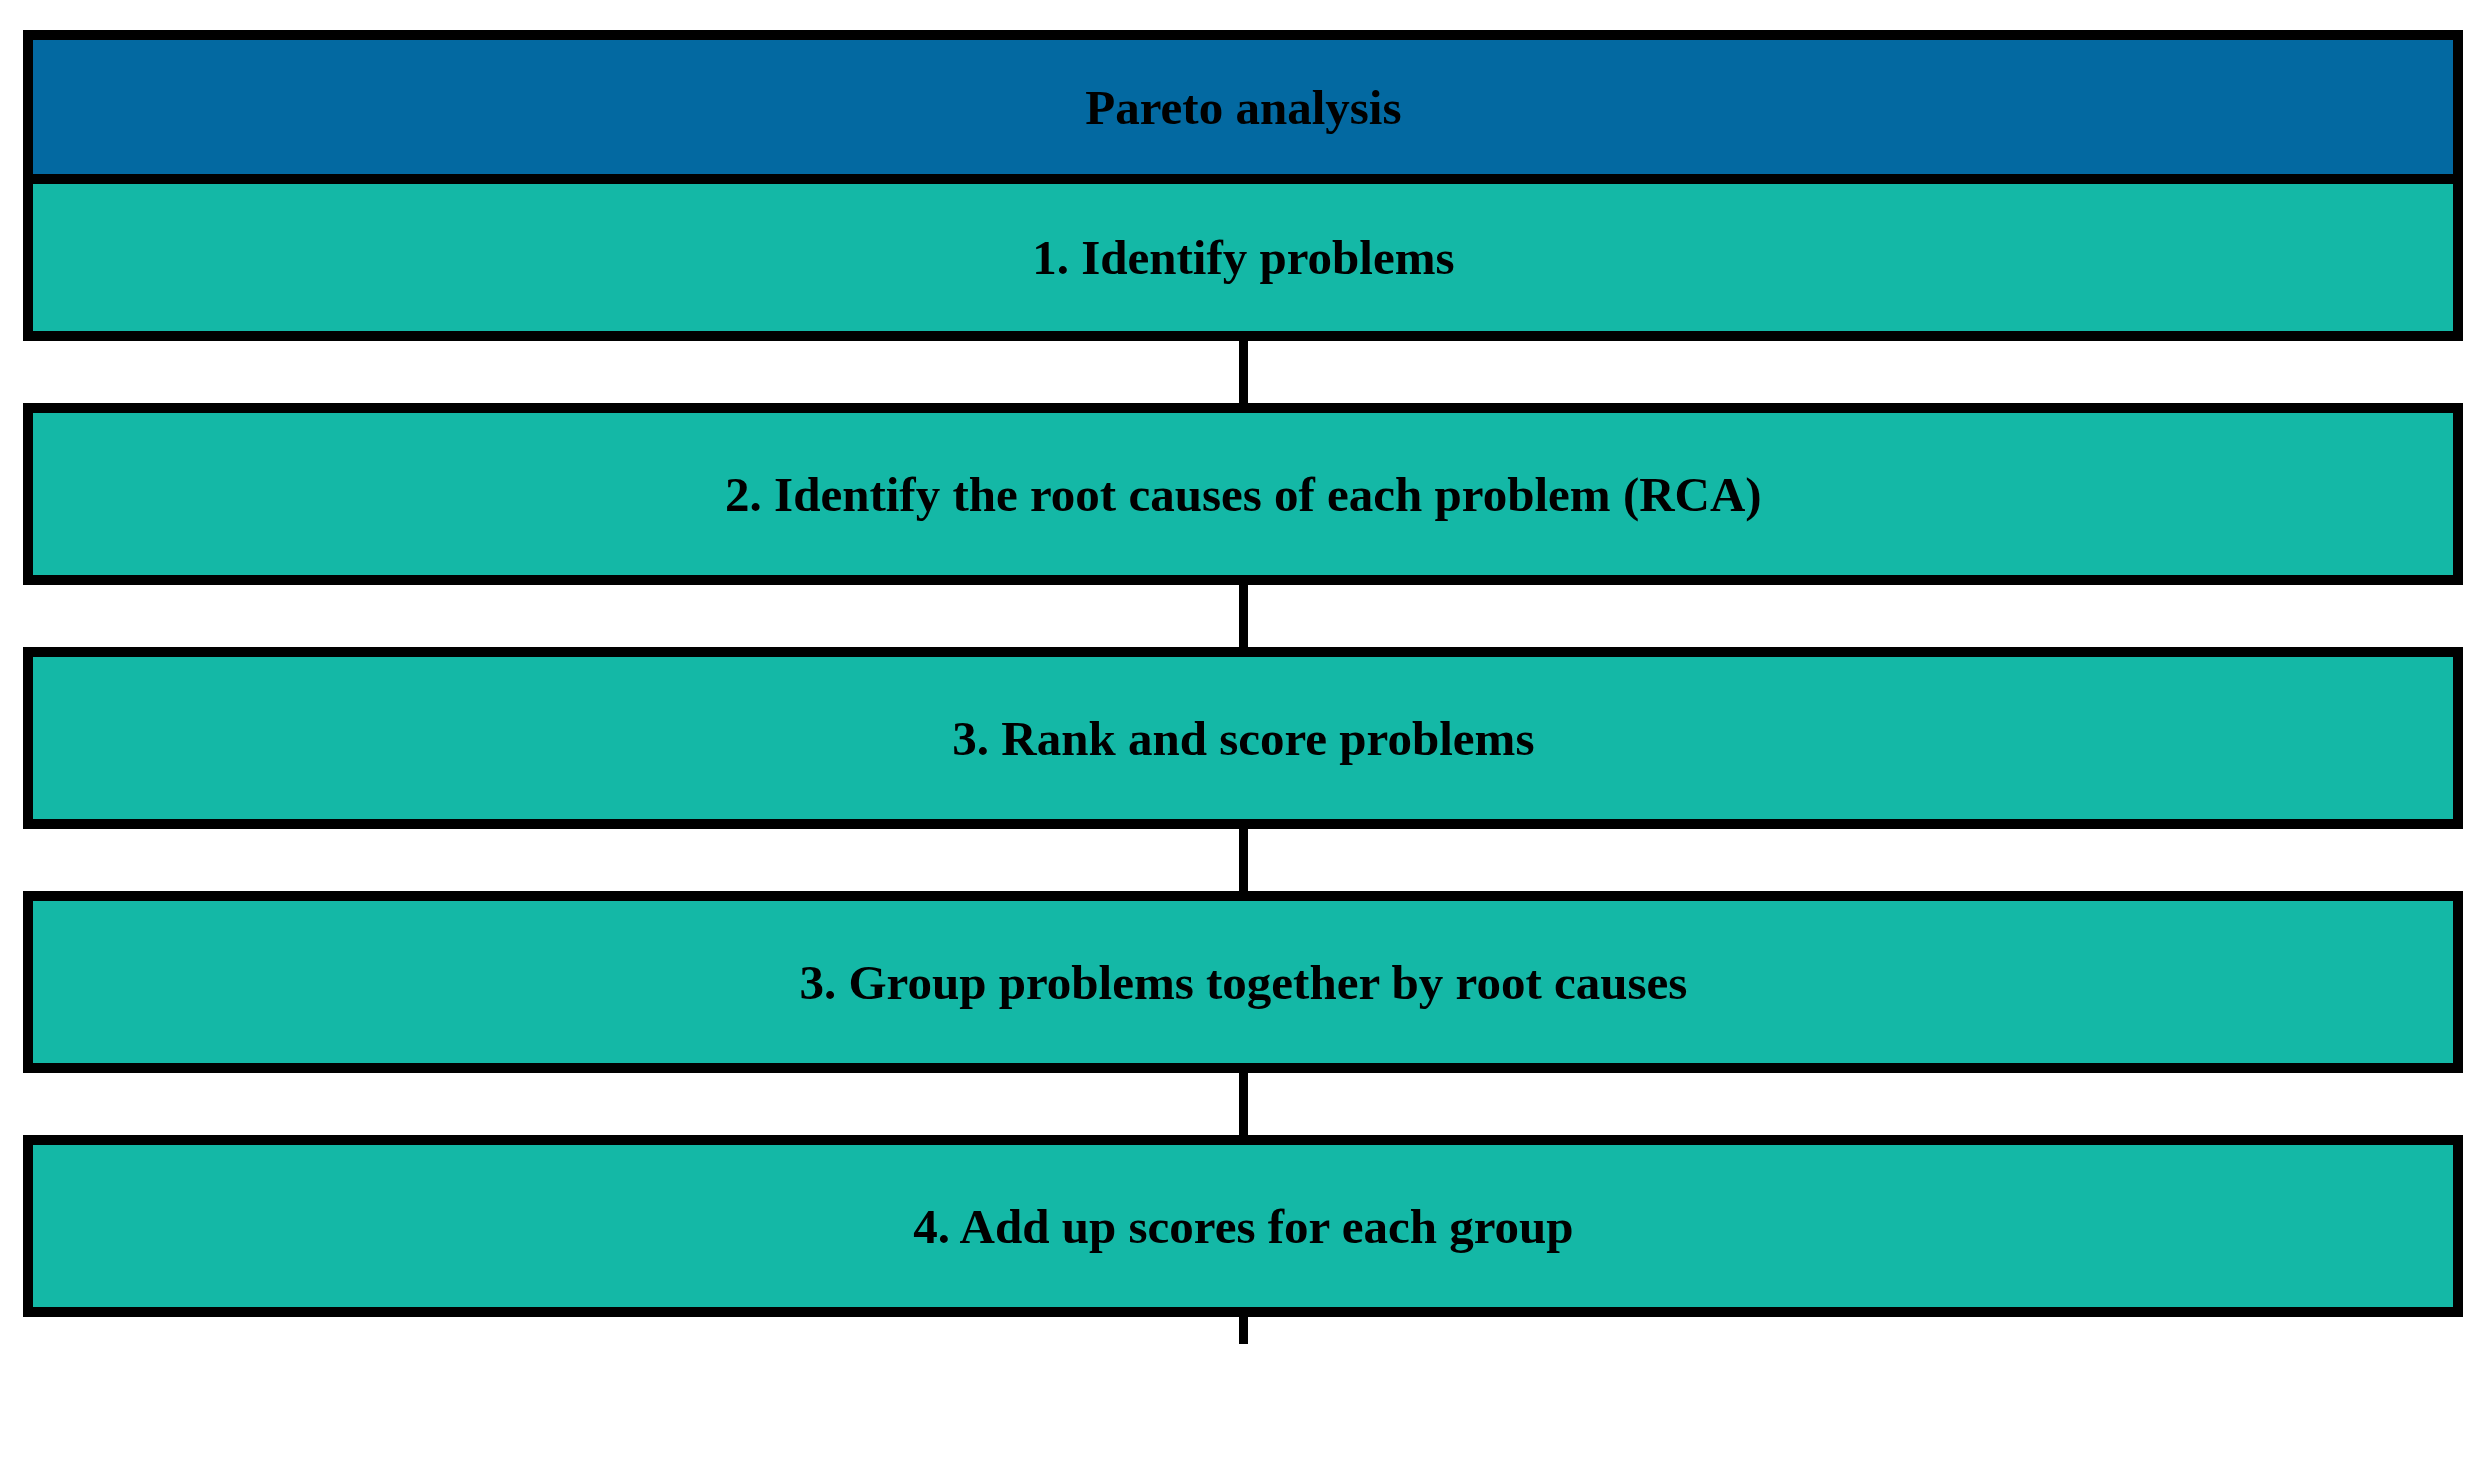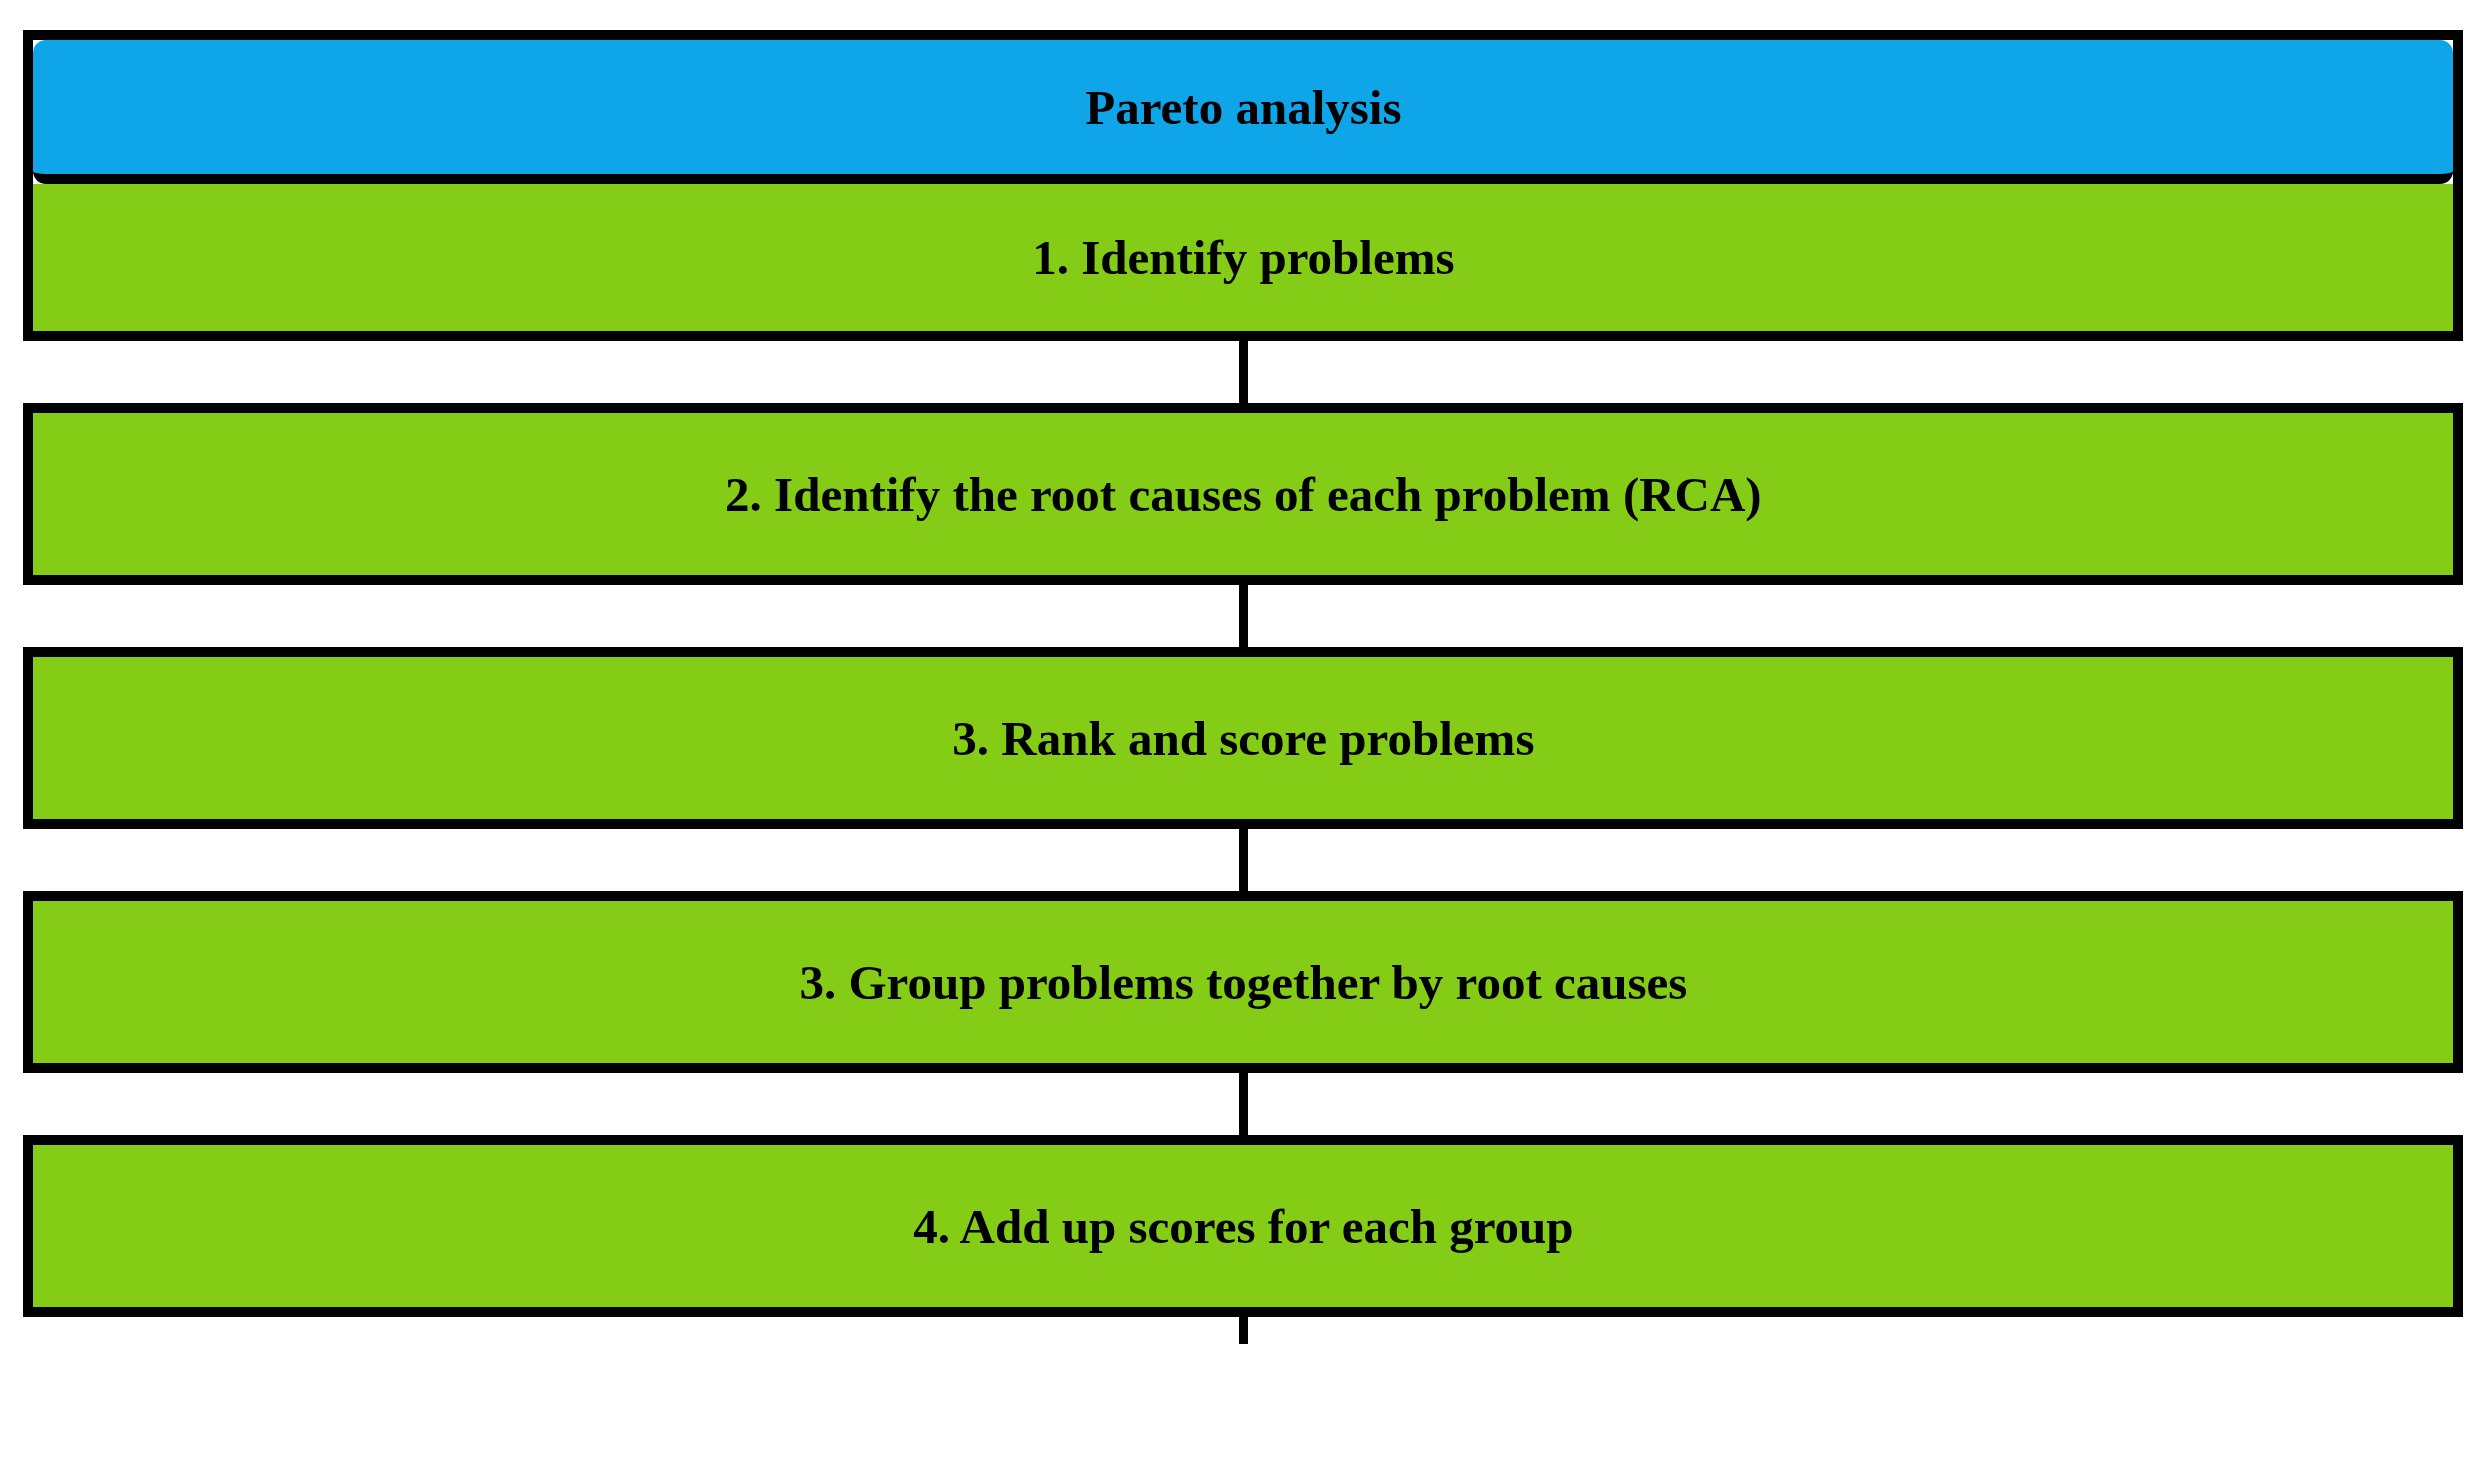--- a/index.html
+++ b/index.html
@@ -25,33 +25,32 @@
     box-sizing: border-box;
   }
   .block, .step-box {
     box-sizing: border-box;
     border: 10px solid #000000;
     background: #ffffff;
     width: 100%;
   }
   .header-row {
     height: 134px;
-    background: #0ea5e9;
+    background: #0369a1;
     border-bottom: 10px solid #000000;
     display: flex;
     align-items: center;
     justify-content: center;
-    border-radius: 13px;
   }
   .step-row, .step-box {
     height: 147px;
     display: flex;
     align-items: center;
     justify-content: center;
-    background: #84cc16;
+    background: #14b8a6;
   }
   .step-box {
     height: 182px; 
   }
   .label {
     font-weight: bold;
     font-size: 49px;
     color: #000000;
     line-height: 1;
     white-space: nowrap;

